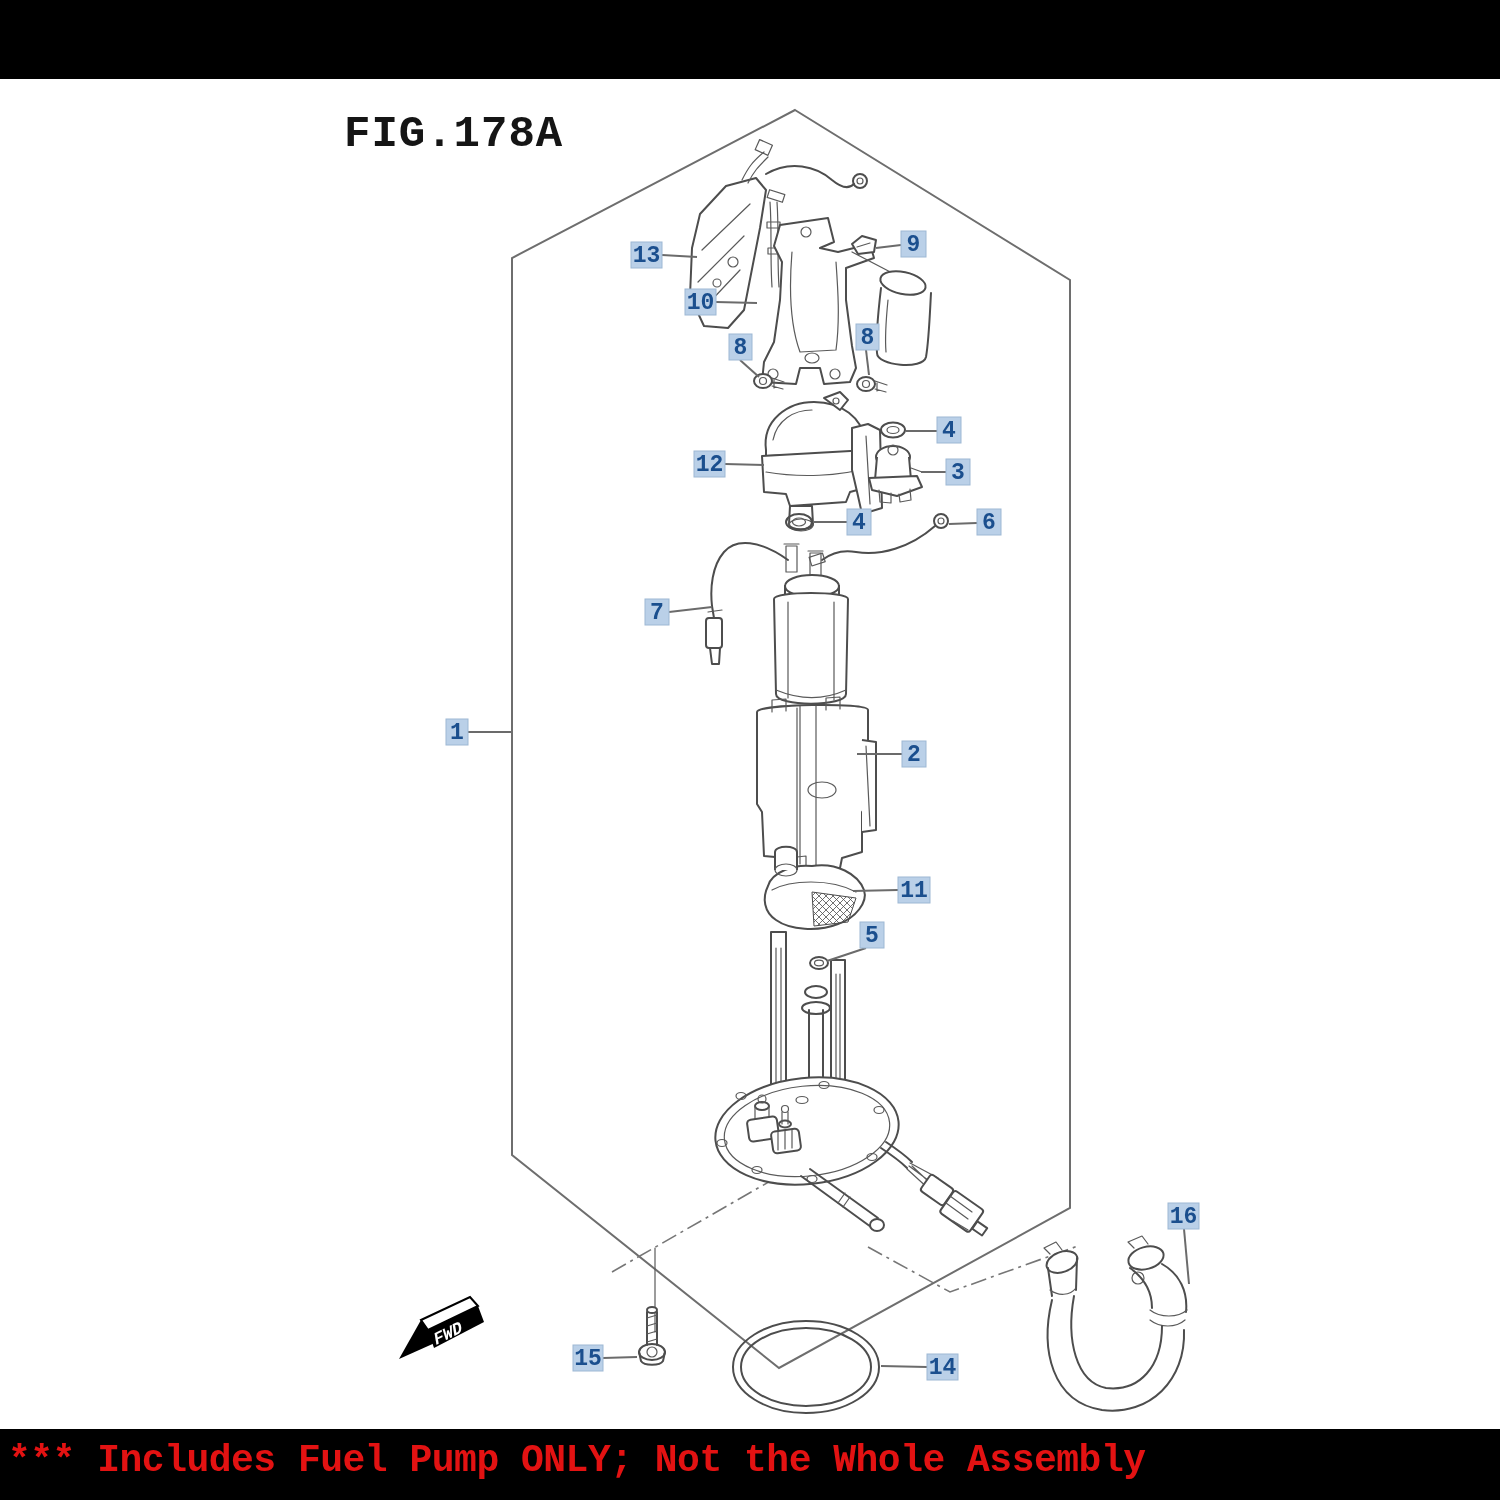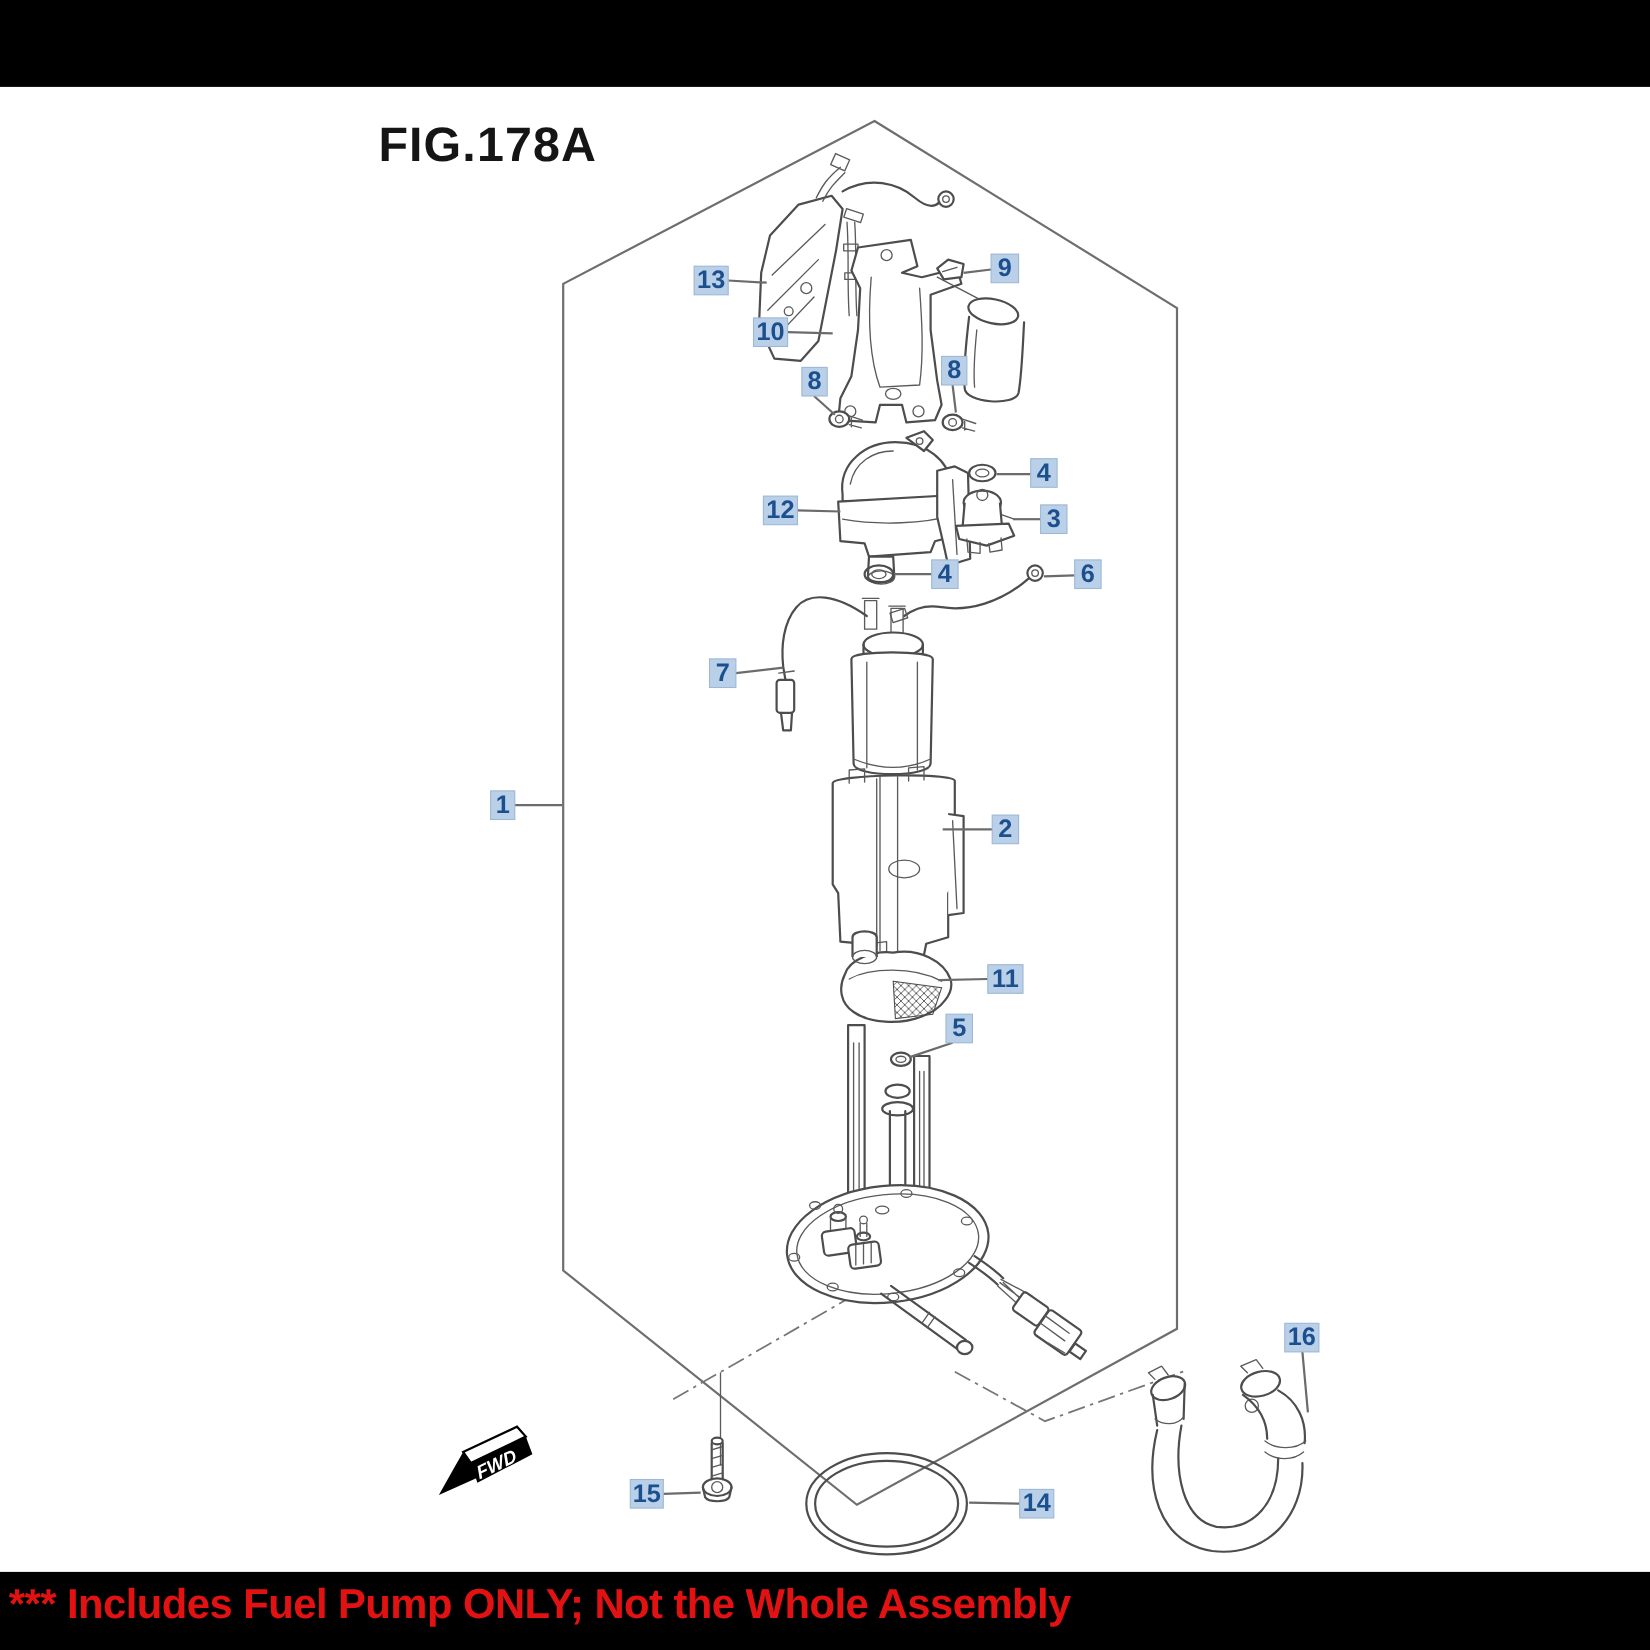--- a/index.html
+++ b/index.html
@@ -1,17 +1,17 @@
 <!DOCTYPE html>
 <html><head>
 <meta charset="utf-8">
 <style>
   html,body{margin:0;padding:0;background:#888;}
   #page{position:relative;width:1500px;height:1500px;background:#ffffff;
-        font-family:Liberation Sans, sans-serif;overflow:hidden;margin:0 auto;}
+        font-family:Liberation Mono, monospace;overflow:hidden;margin:0 auto;}
   svg{position:absolute;left:0;top:0;}
   .art{stroke:#4d4d4d;stroke-width:2;fill:none;stroke-linejoin:round;stroke-linecap:round;}
   .art-thin{stroke:#5a5a5a;stroke-width:1.2;fill:none;stroke-linejoin:round;stroke-linecap:round;}
   .art-fill{stroke:#4d4d4d;stroke-width:2;fill:#ffffff;stroke-linejoin:round;}
   .phantom{stroke:#6e6e6e;stroke-width:2;fill:none;}
   .chain{stroke:#767676;stroke-width:1.6;fill:none;stroke-dasharray:16 5 3 5;}
   .leader{stroke:#6b6b6b;stroke-width:2;fill:none;}
   .callout-box{fill:#bad0e8;stroke:#9db8d4;stroke-width:1;}
   .callout-text{font-weight:bold;font-size:23px;fill:#1b4f8e;text-anchor:middle;}
   .title-text{font-weight:bold;font-size:44px;fill:#151515;letter-spacing:1px;}

